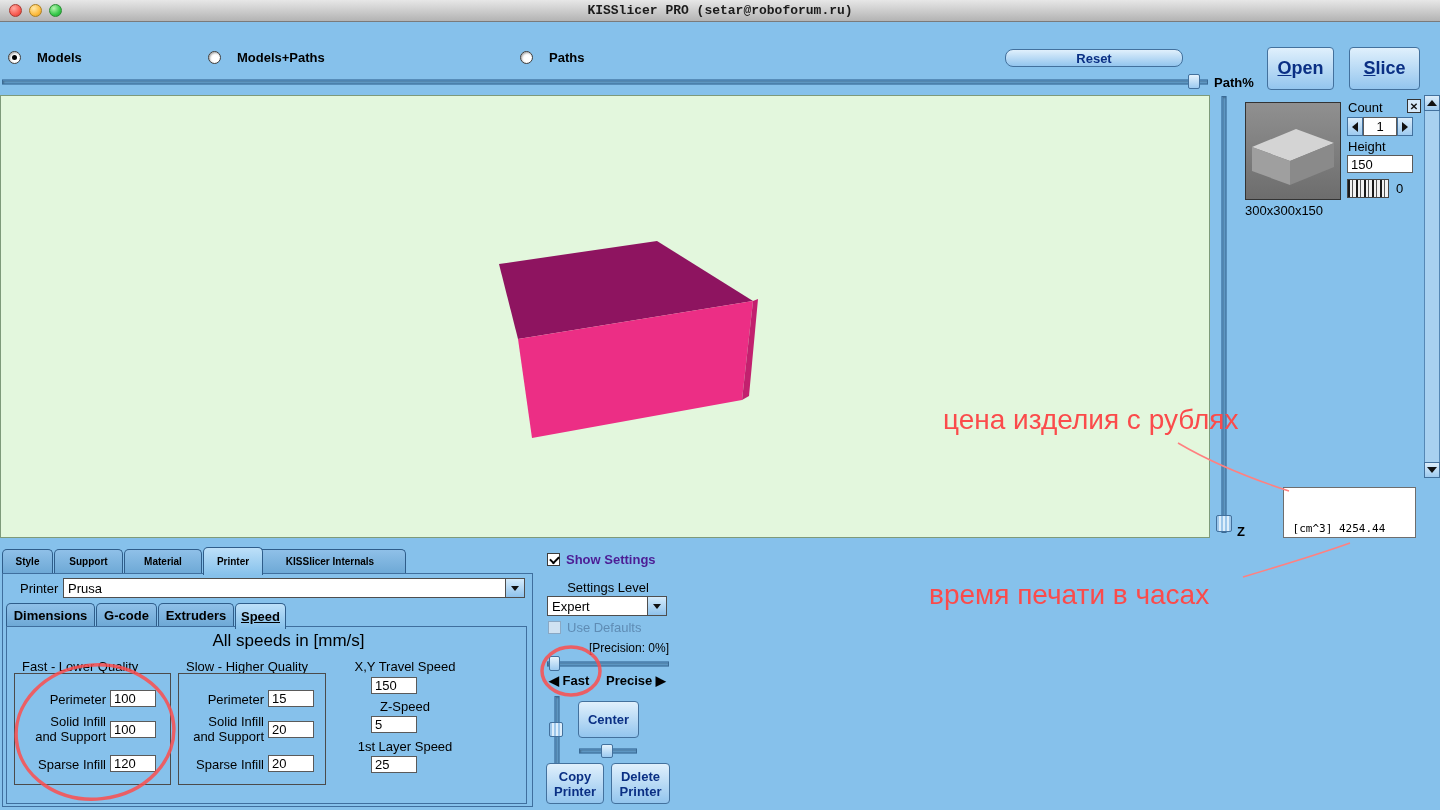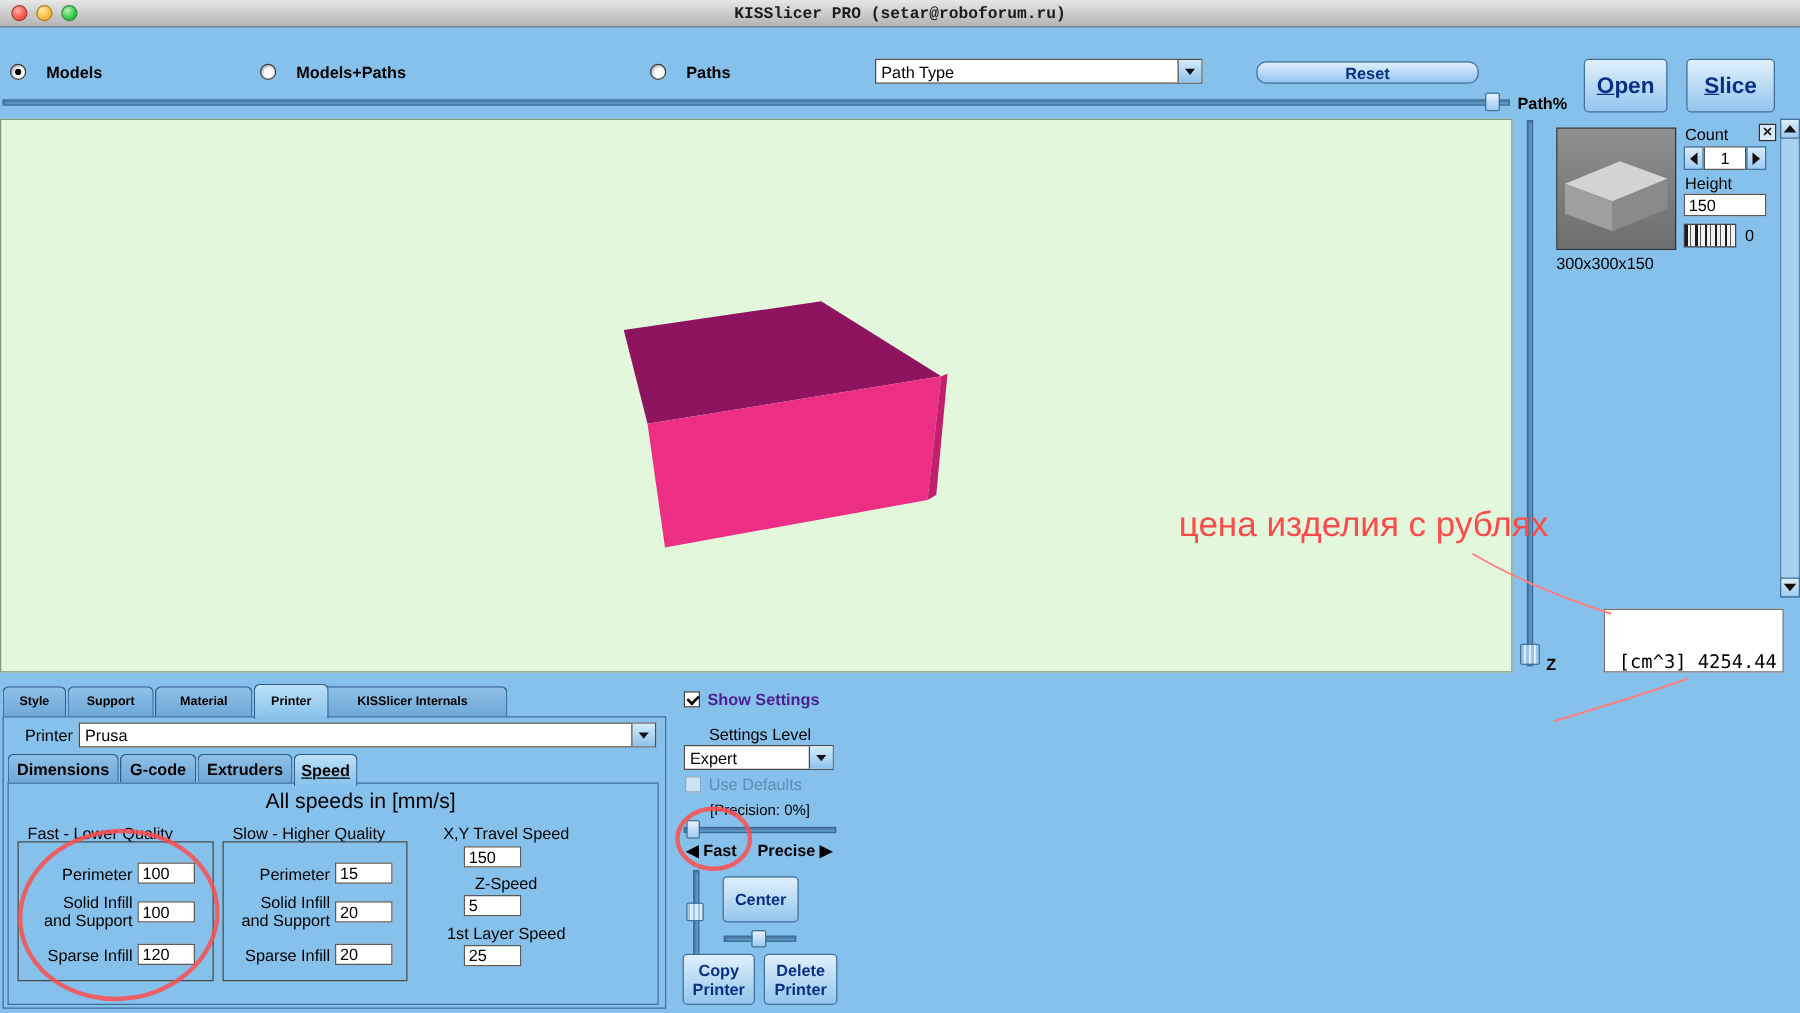--- a/index.html
+++ b/index.html
@@ -64,22 +64,22 @@
   .rlabel2 { position:absolute; font-size:13px; line-height:15px; text-align:right; color:#000; white-space:pre-line; }
 
   
   .viewport { position:absolute; left:0; top:95px; width:1210px; height:443px; background:#e3f7dd; border:1px solid #7e9a7a; }
   .scrollbtn { position:absolute; width:16px; height:16px; background:linear-gradient(#dcedfa,#9ecbf0);
     border:1px solid #43719d; display:flex; align-items:center; justify-content:center; }
   .tri-up::after   { content:""; border:5px solid transparent; border-bottom:6px solid #111; margin-bottom:5px; }
   .tri-down::after { content:""; border:5px solid transparent; border-top:6px solid #111; margin-top:5px; }
   .tri-left::after { content:""; border:5px solid transparent; border-right:6px solid #111; margin-right:5px; }
   .tri-right::after{ content:""; border:5px solid transparent; border-left:6px solid #111; margin-left:5px; }
-  .stats { position:absolute; left:1283px; top:487px; width:144px; height:51px; background:#fff; border:1px solid #6e6e6e;
-    font-family:"DejaVu Sans Mono",monospace; font-size:15px; line-height:16px; color:#000; white-space:pre; overflow:hidden; padding:1px 2px; }
+  .stats { position:absolute; left:1283px; top:487px; width:133px; height:51px; background:#fff; border:1px solid #6e6e6e;
+    font-family:"DejaVu Sans Mono",monospace; font-size:11px; line-height:16px; color:#000; white-space:pre; overflow:hidden; padding:1px 2px; }
   .barcode { position:absolute; left:1347px; top:179px; width:42px; height:19px; border:1px solid #444;
     background:repeating-linear-gradient(90deg,#1a1a1a 0 2px,#f2f2f2 2px 4px,#555 4px 5px,#f2f2f2 5px 8px); }
   .thumb3d { position:absolute; left:1245px; top:102px; width:96px; height:98px;
     background:linear-gradient(#909090,#6d6d6d); border:1px solid #333; }
   .closebox { position:absolute; left:1407px; top:99px; width:14px; height:14px; background:#d7eafa;
     border:1px solid #333; font-size:10px; font-weight:bold; color:#111; display:flex; align-items:center; justify-content:center; }
 
   
   .note { position:absolute; font-size:28px; color:#fb4b4b; z-index:60; white-space:nowrap; }
   .overlay { position:absolute; left:0; top:0; z-index:55; pointer-events:none; }
@@ -104,24 +104,20 @@
   </div>
   <div class="radio" style="left:208px;top:50px;">
     <span class="dot"></span>
     <span>Models+Paths</span>
   </div>
   <div class="radio" style="left:520px;top:50px;">
     <span class="dot"></span>
     <span>Paths</span>
   </div>
 
-  <div class="combo" style="left:700px;top:47px;width:262px;height:20px;">
-    <span class="val">Path Type</span>
-    <span class="arrow"></span>
-  </div>
 
   <div class="btn" style="left:1005px;top:49px;width:178px;height:18px;border-radius:8px;">
     <span>Reset</span>
   </div>
 
   <div class="btn bigbtn" style="left:1267px;top:47px;width:67px;height:43px;">
     <span>Open</span>
   </div>
   <div class="btn bigbtn" style="left:1349px;top:47px;width:71px;height:43px;">
     <span>Slice</span>
@@ -251,21 +247,21 @@
   </div>
   <div class="lbl" style="left:547px;top:580px;width:122px;text-align:center;">Settings Level</div>
   <div class="combo" style="left:547px;top:596px;width:120px;height:20px;">
     <span class="val">Expert</span>
     <span class="arrow"></span>
   </div>
   <div class="cb disabled" style="left:548px;top:620px;">
     <span class="box"></span>
     <span>Use Defaults</span>
   </div>
-  <div class="lbl" style="left:547px;top:641px;width:122px;text-align:center;font-size:12px;">[Precision: 0%]</div>
+  <div class="lbl" style="left:547px;top:641px;width:122px;text-align:right;font-size:12px;">[Precision: 0%]</div>
   <div class="sliderh" style="left:547px;top:656px;width:122px;height:15px;">
     <div class="trough"></div>
     <div class="sthumb" style="left:2px;top:0;width:11px;height:15px;"></div>
   </div>
   <div class="lbl b" style="left:549px;top:673px;">◀ Fast</div>
   <div class="lbl b" style="left:606px;top:673px;">Precise ▶</div>
 
   <div class="sliderv" style="left:549px;top:696px;width:15px;height:70px;">
     <div class="trough"></div>
     <div class="sthumb grip" style="left:0;top:26px;width:14px;height:15px;"></div>
@@ -281,20 +277,21 @@
   <div class="btn" style="left:546px;top:763px;width:58px;height:41px;">
     <span style="white-space:pre-line;">Copy
 Printer</span>
   </div>
   <div class="btn" style="left:611px;top:763px;width:59px;height:41px;">
     <span style="white-space:pre-line;">Delete
 Printer</span>
   </div>
 
   <div class="note" style="left:943px;top:404px;">цена изделия с рублях</div>
+  <div class="note" style="left:929px;top:579px;">время печати в часах</div>
   <svg class="overlay" width="1440" height="810">
     <ellipse cx="95" cy="732" rx="79" ry="67" class="redstroke" transform="rotate(-6 95 732)" stroke="#fd4d4d"></ellipse>
     <ellipse cx="571" cy="671" rx="29" ry="24" class="redstroke" stroke="#fd4d4d"></ellipse>
     <path d="M1178,443 C1212,463 1252,479 1289,491" class="redline"></path>
     <path d="M1243,577 C1280,566 1322,553 1350,543" class="redline"></path>
   </svg>
 
 </div>
 
 </body></html>

